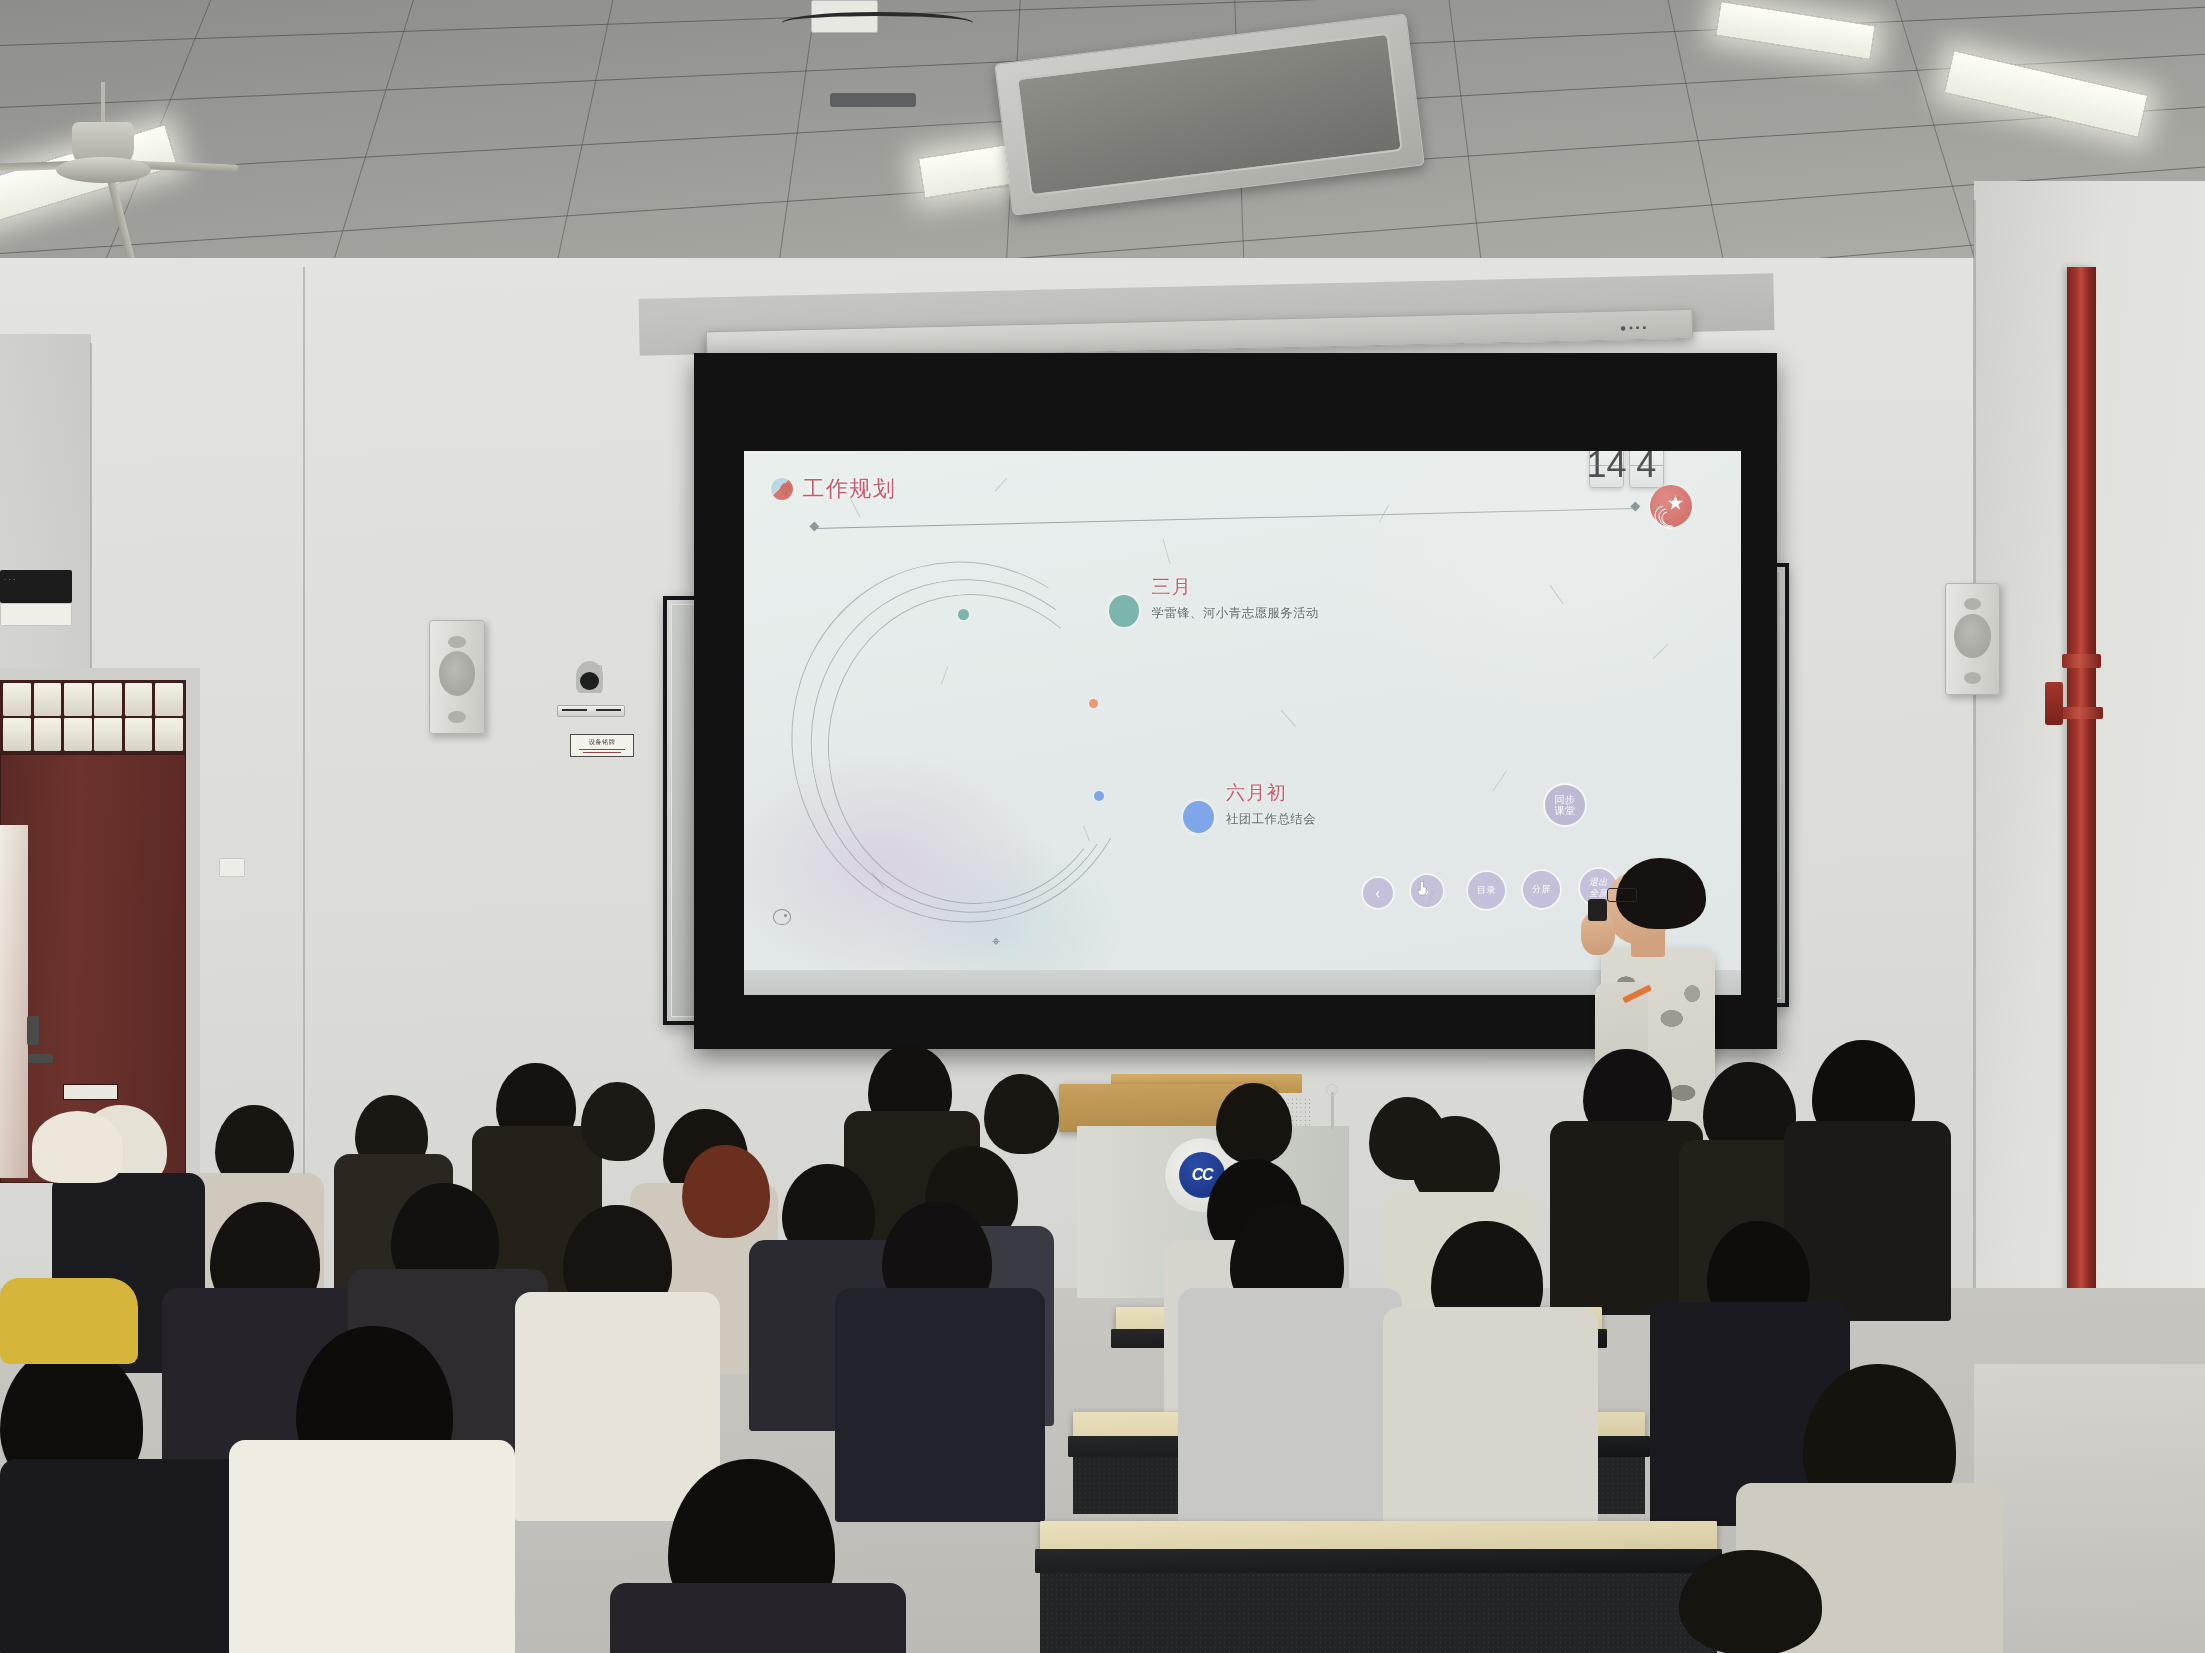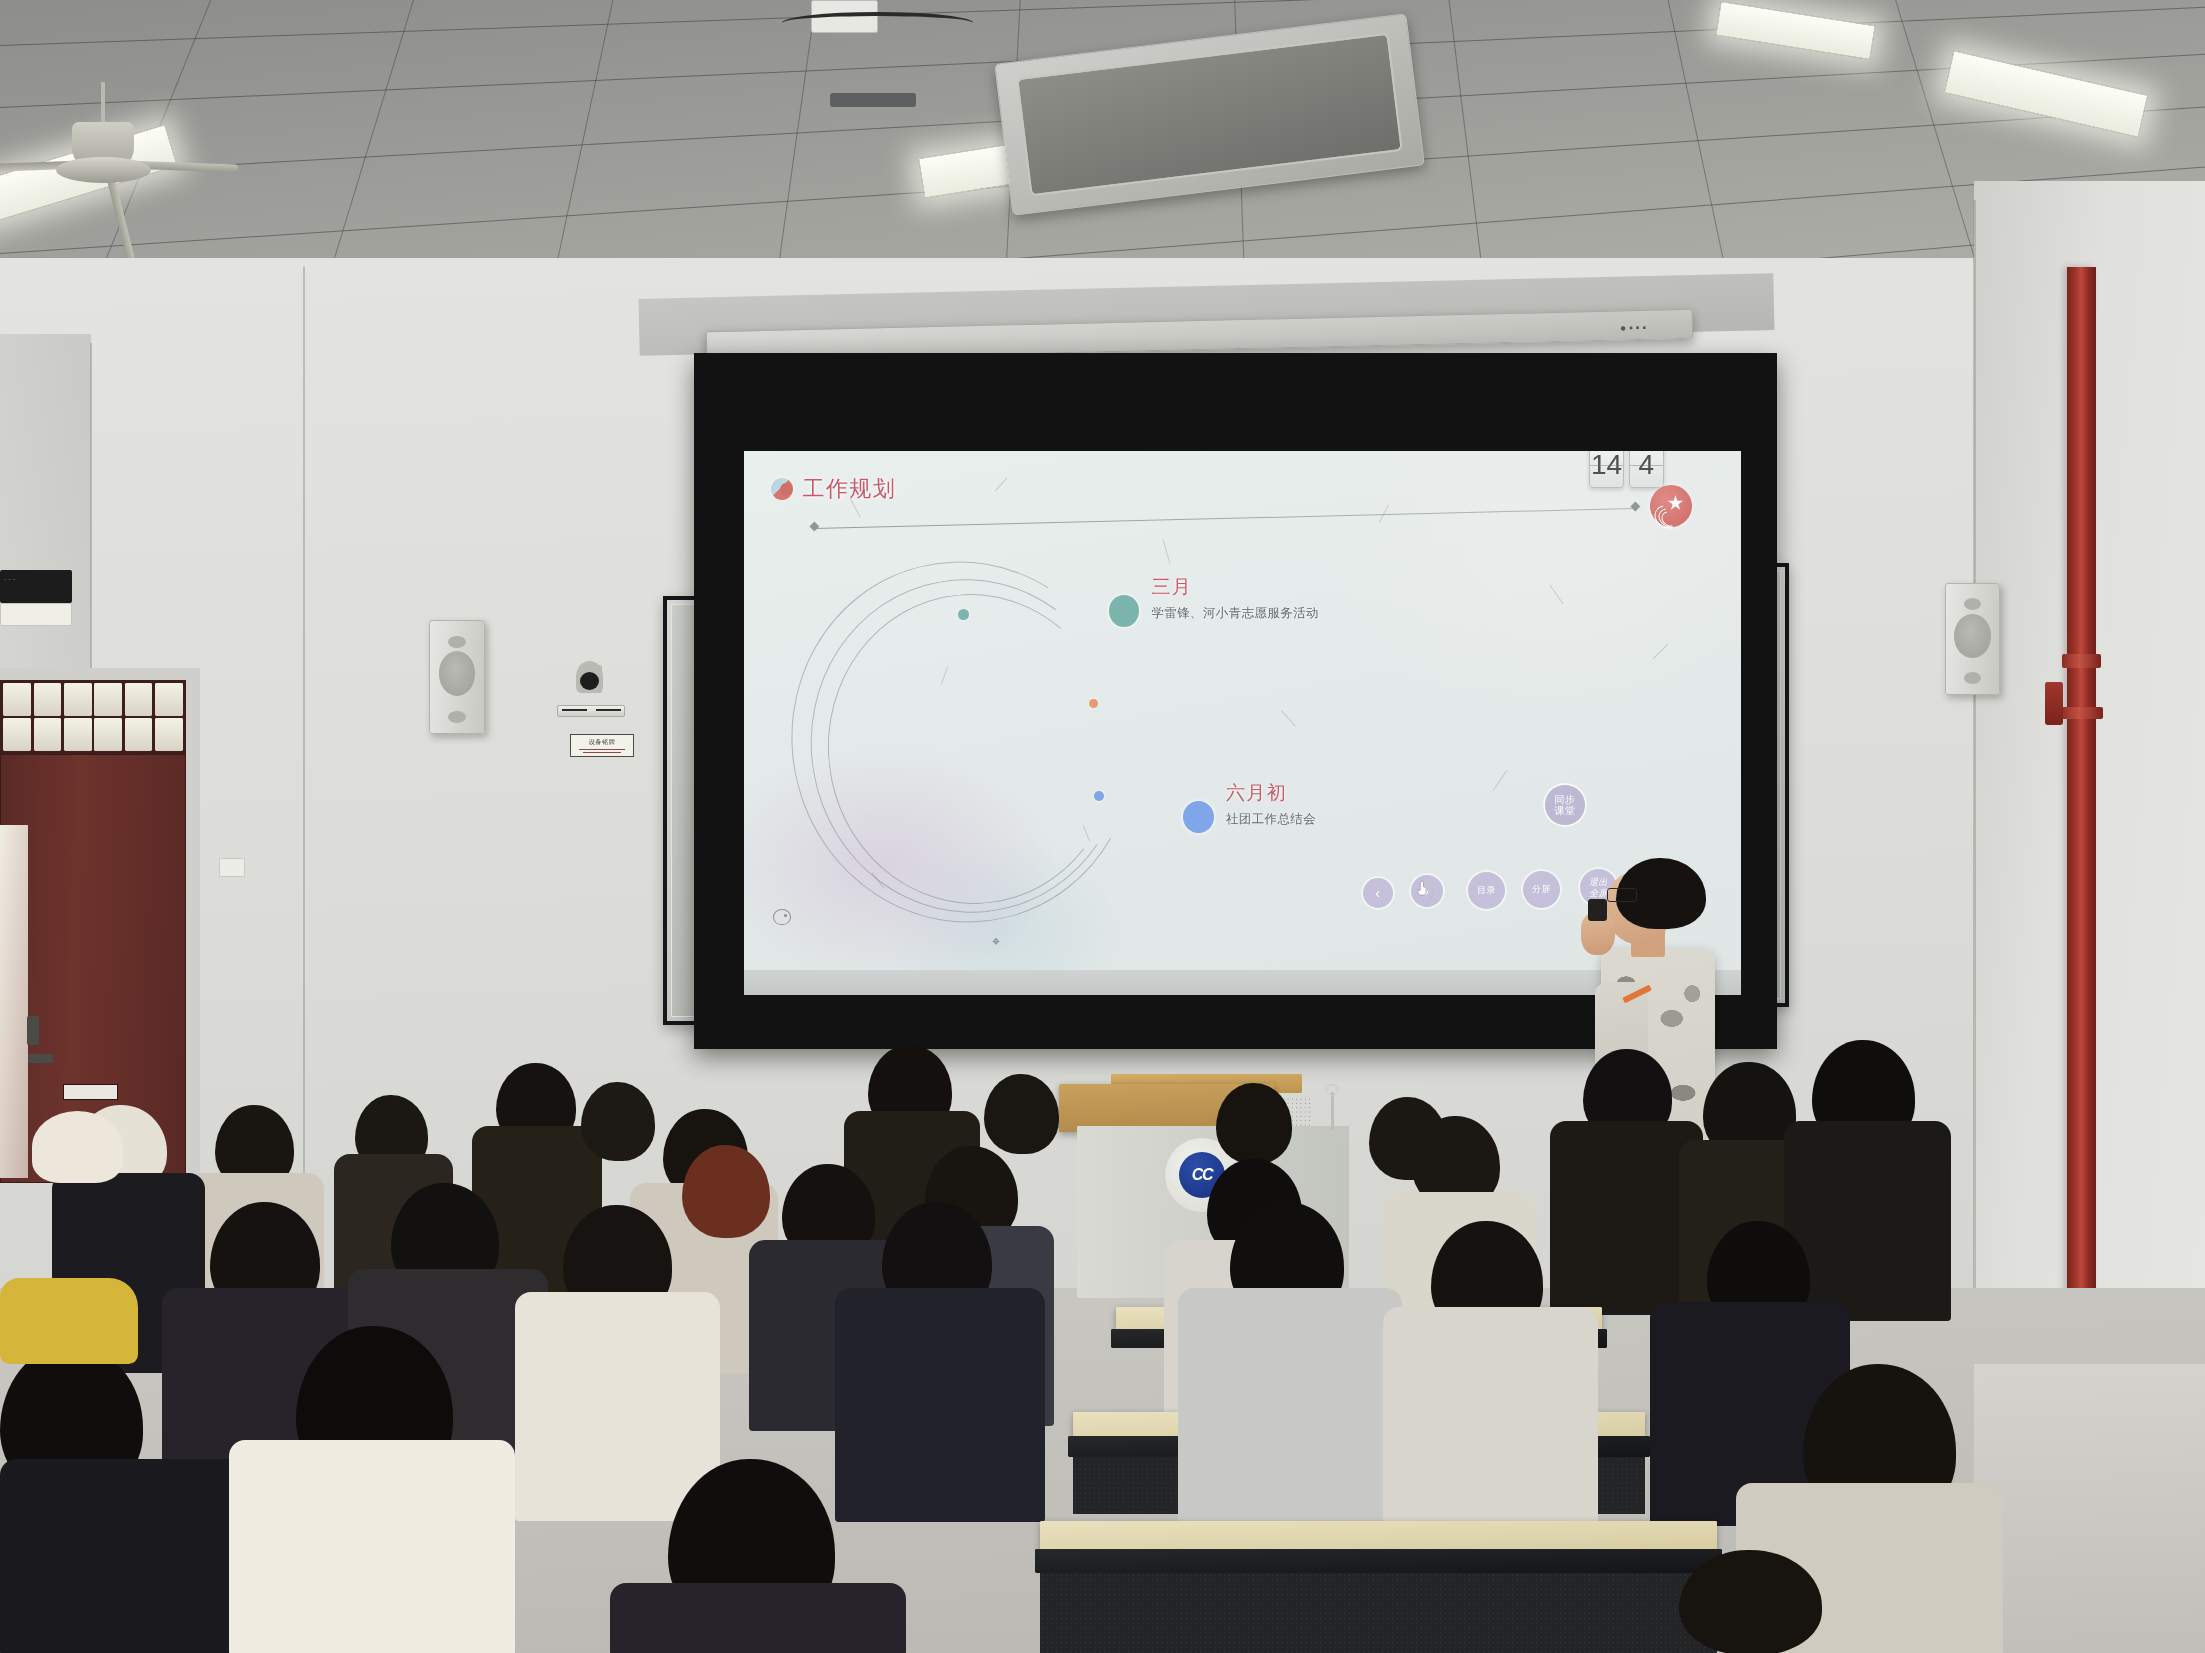--- a/index.html
+++ b/index.html
@@ -125,21 +125,21 @@
   .slide-title { font-size:22px; color:#c9596b; letter-spacing:1.4px;
     text-shadow:0 0 3.3px rgba(255,255,255,.95), 0 0 6.7px rgba(255,255,255,.7); font-weight:500; }
   .title-rule { position:absolute; height:1px; background:linear-gradient(90deg,rgba(120,130,136,.75),rgba(120,130,136,.5)); }
   .rule-dia { position:absolute; width:6.7px; height:6.7px; background:#8d979c; transform:rotate(45deg); }
 
   
   .pagenum { position:absolute; display:flex; gap:4.8px; }
   .flipcard { width:35px; height:46px; background:linear-gradient(180deg,#f1f3f1,#dfe3e1);
     border:1px solid #b9bfbd; border-radius:3.8px; position:relative;
     display:flex; align-items:center; justify-content:center;
-    font-size:28px; color:#4c5153; font-weight:500; box-shadow:0 1.4px 4.3px rgba(0,0,0,.14); }
+    font-size:36px; color:#4c5153; font-weight:500; box-shadow:0 1.4px 4.3px rgba(0,0,0,.14); }
   .flipcard:after { content:""; position:absolute; left:0; right:0; top:50%; height:1px; background:rgba(110,118,120,.45); }
 
   .star-logo { position:absolute; width:42px; height:42px; border-radius:50%;
     background:radial-gradient(circle at 38% 32%,#e08b86,#cf6b66); box-shadow:0 0 4.8px rgba(255,255,255,.6); }
   .star-logo .st { position:absolute; left:50%; top:24%; width:16px; height:16px; transform:translateX(-22%);
     background:#fff; clip-path:polygon(50% 0%,61% 35%,98% 35%,68% 57%,79% 91%,50% 70%,21% 91%,32% 57%,2% 35%,39% 35%); }
   .star-logo .tail { position:absolute; border:1.4px solid #fff; border-radius:50%;
     border-top-color:transparent; border-right-color:transparent; }
 
   

